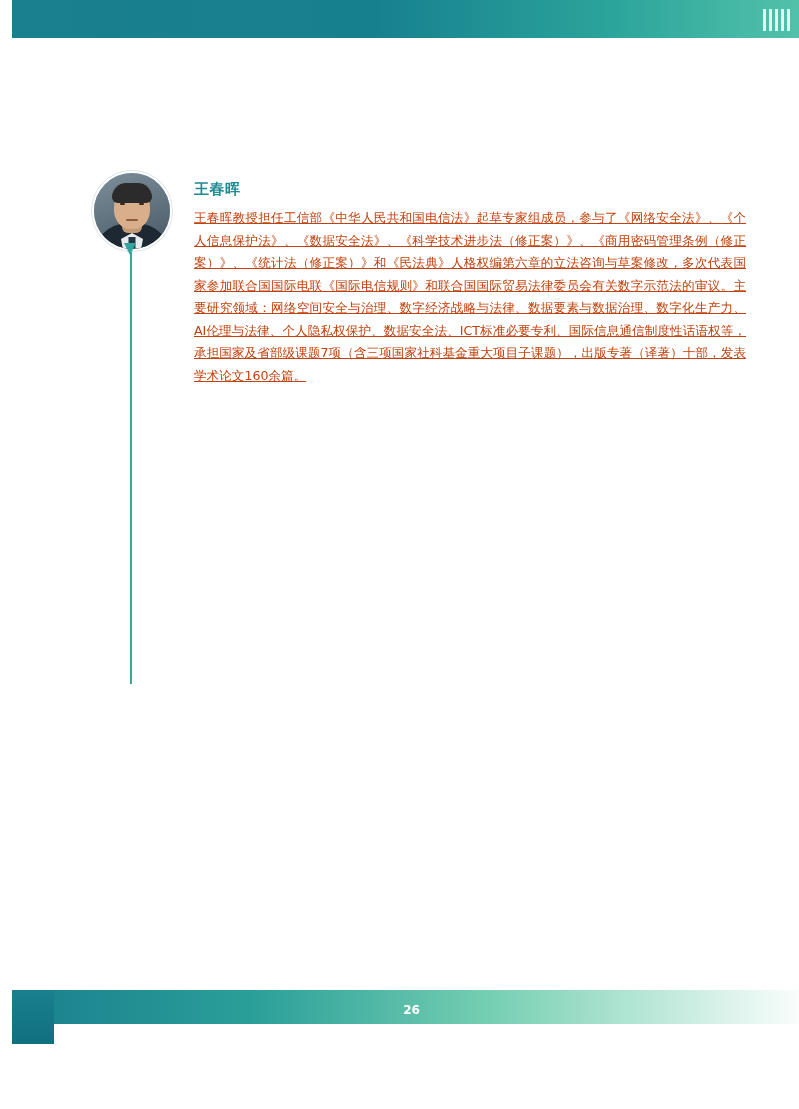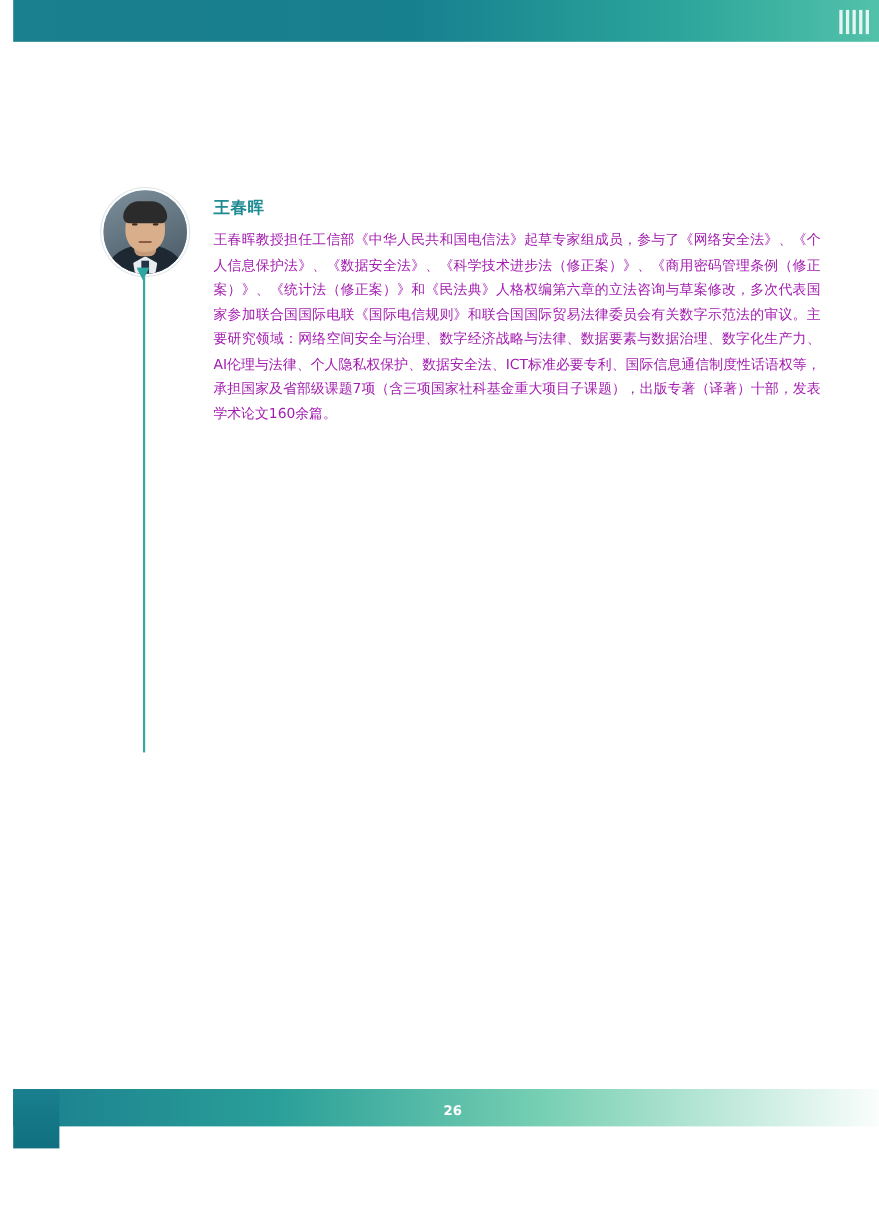--- a/index.html
+++ b/index.html
@@ -193,24 +193,25 @@
     font-weight: bold;
     line-height: 22.5px;
     color: #1b1b1b;
     margin: 0 0 6px 0;
     text-align: justify;
     font-family: "DejaVu Sans", sans-serif;
   }
   .bio {
     font-size: 12.6px;
     line-height: 22.5px;
-    color: #a21caf;
+    color: #c2410c;
     margin: 0;
     text-align: justify;
     font-family: "DejaVu Sans", sans-serif;
+    text-decoration: underline;
   }
 
   
   .bottom-band {
     position: absolute;
     left: 0;
     bottom: 20px;
     width: 799px;
     height: 34px;
     background: linear-gradient(90deg, #1a7f8e 0%, #2a9f99 30%, #76cfb2 60%, #ffffff 100%);

